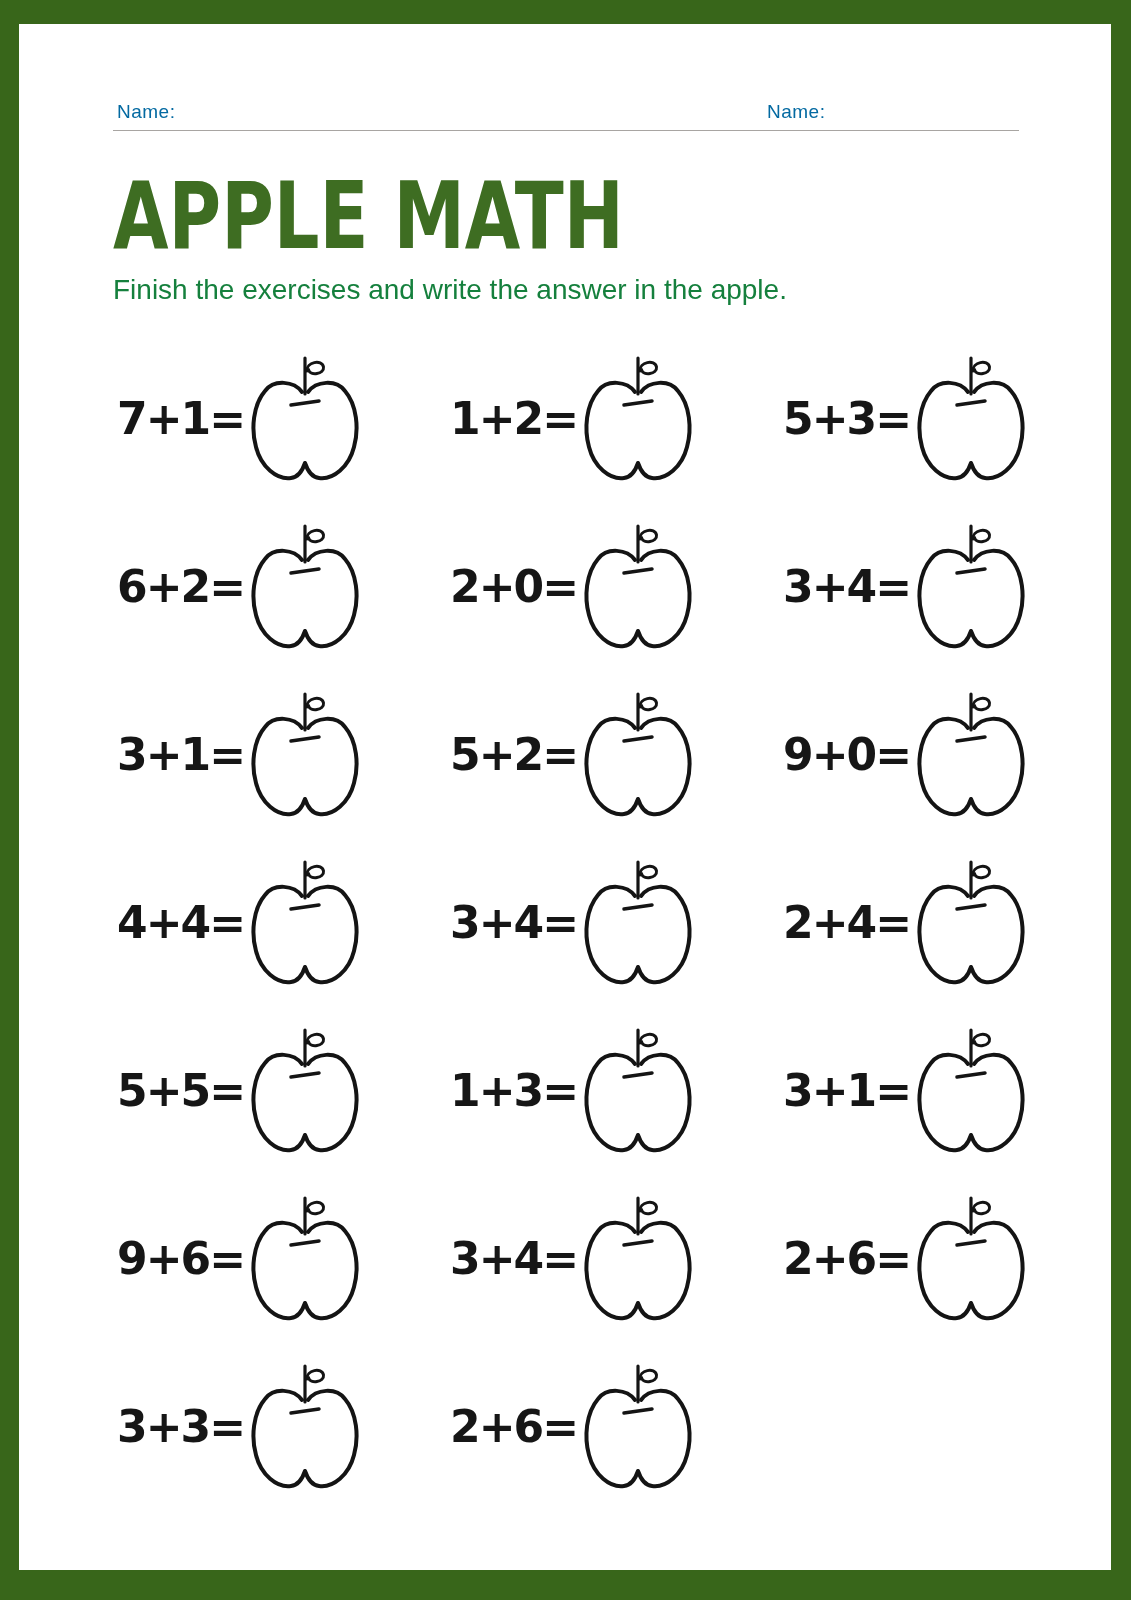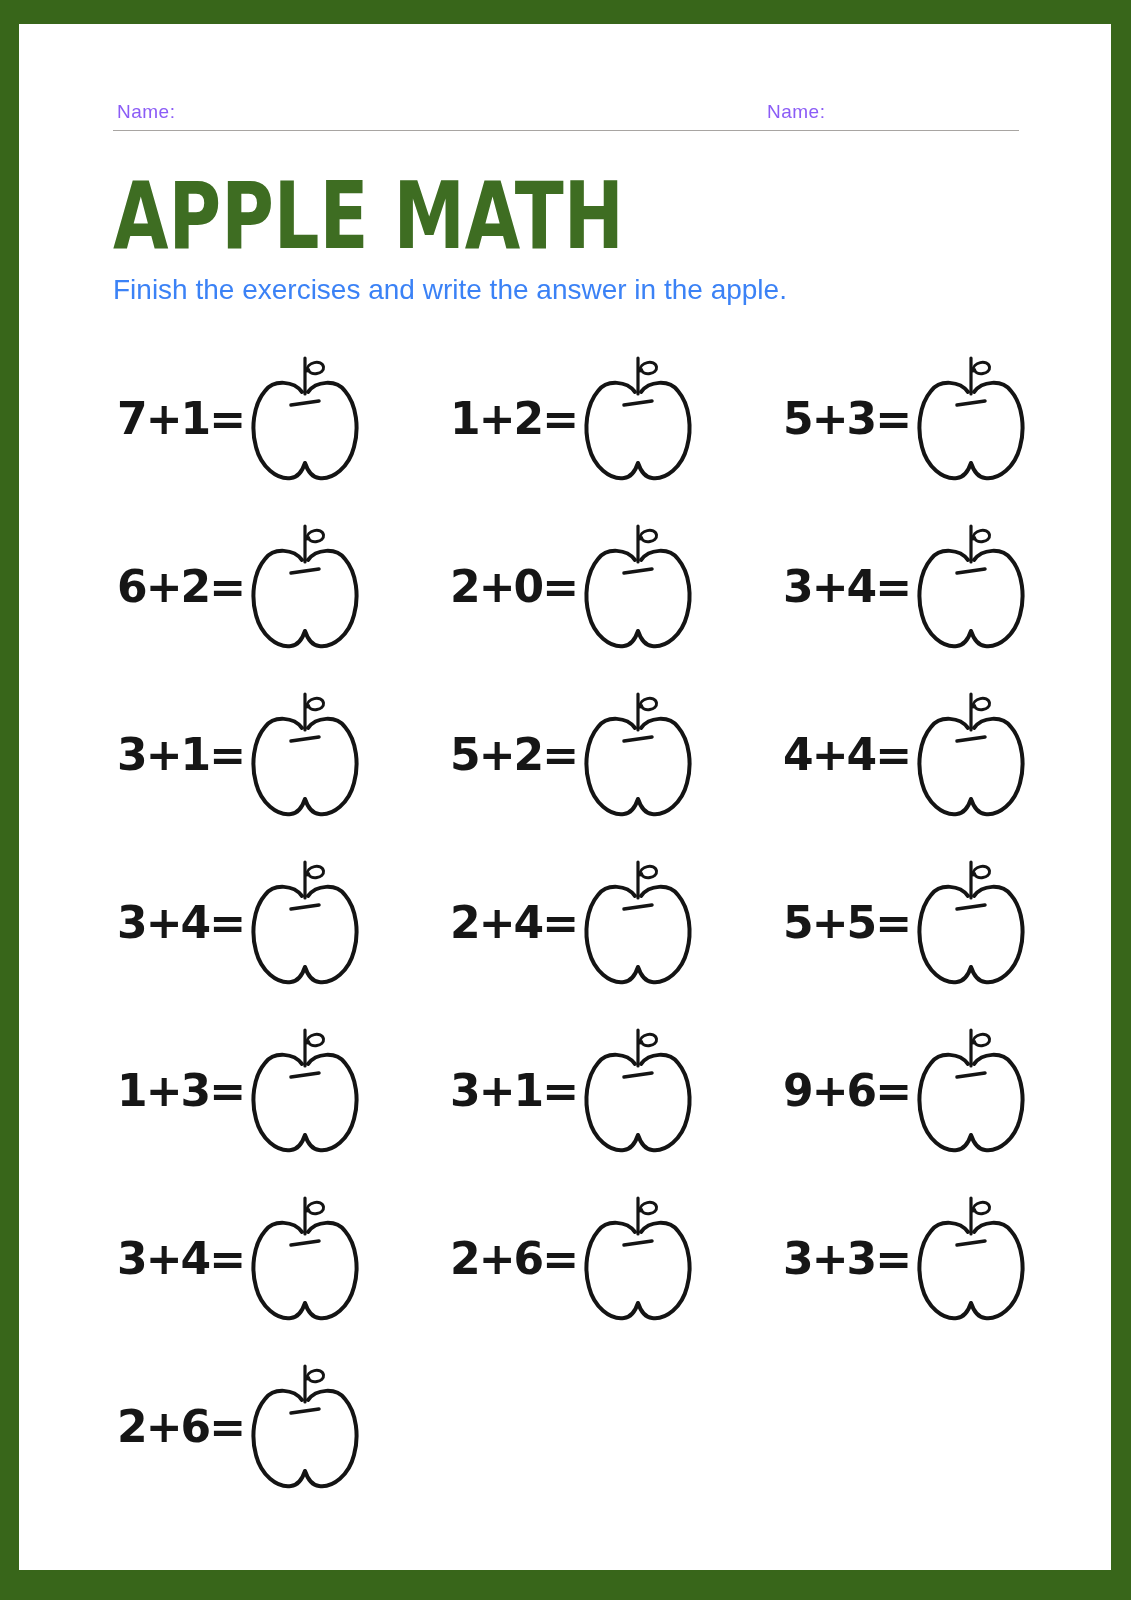--- a/index.html
+++ b/index.html
@@ -16,39 +16,39 @@
   }
   
   .fields {
     position: relative;
     margin: 74px 92px 0 94px;
     height: 32px;
     border-bottom: 1.5px solid #a8a5a2;
   }
   .field-label {
     position: absolute; bottom: 7px;
-    font-size: 19px; color: #8b5cf6; letter-spacing: 0.5px;
+    font-size: 19px; color: #0369a1; letter-spacing: 0.5px;
   }
   .field-label.name { left: 4px; }
   .field-label.date { left: 654px; }
 
   
   .title {
     margin: 42px 0 0 94px;
     font-family: "DejaVu Sans", sans-serif;
     font-size: 92px; font-weight: 800;
     color: #3e6d22;
     line-height: 0.95;
     transform: scaleX(0.78);
     transform-origin: left bottom;
     white-space: nowrap;
   }
   .subtitle {
     margin: 14px 0 0 94px;
-    font-size: 28px; color: #3b82f6;
+    font-size: 28px; color: #15803d;
   }
 
   
   .grid {
     display: grid;
     grid-template-columns: 333px 333px 1fr;
     margin: 44px 0 0 94px;
     row-gap: 32px;
     text-align: right;
   }
@@ -246,20 +246,41 @@
                C 9 55 7 79 12 97
                C 17 117 33 130 47 128
                C 55 127 59 119 61 113
                C 63 119 67 127 75 128
                C 89 130 105 117 110 97
                C 115 79 113 55 101 41
                C 92 29 72 31 64 42" stroke="#141414" stroke-width="4" stroke-linecap="round" stroke-linejoin="round"></path>
     </svg>
   </div>
 
+  <div class="cell">
+    <span class="plabel">9+0=</span>
+    <svg class="apple" viewBox="0 0 122 136" fill="none" xmlns="http://www.w3.org/2000/svg">
+
+      <path d="M 61 44 L 61 8" stroke="#141414" stroke-width="3.2" stroke-linecap="round"></path>
+
+      <path d="M 63 21 C 62 12 78 9 79.5 17 C 80.5 24 66 26.5 64.5 19.5" stroke="#141414" stroke-width="3" stroke-linecap="round"></path>
+
+      <path d="M 47 55 L 75 51" stroke="#141414" stroke-width="3.5" stroke-linecap="round"></path>
+
+      <path d="M 58 42
+               C 50 31 30 29 21 41
+               C 9 55 7 79 12 97
+               C 17 117 33 130 47 128
+               C 55 127 59 119 61 113
+               C 63 119 67 127 75 128
+               C 89 130 105 117 110 97
+               C 115 79 113 55 101 41
+               C 92 29 72 31 64 42" stroke="#141414" stroke-width="4" stroke-linecap="round" stroke-linejoin="round"></path>
+    </svg>
+  </div>
 
   <div class="cell">
     <span class="plabel">4+4=</span>
     <svg class="apple" viewBox="0 0 122 136" fill="none" xmlns="http://www.w3.org/2000/svg">
 
       <path d="M 61 44 L 61 8" stroke="#141414" stroke-width="3.2" stroke-linecap="round"></path>
 
       <path d="M 63 21 C 62 12 78 9 79.5 17 C 80.5 24 66 26.5 64.5 19.5" stroke="#141414" stroke-width="3" stroke-linecap="round"></path>
 
       <path d="M 47 55 L 75 51" stroke="#141414" stroke-width="3.5" stroke-linecap="round"></path>

